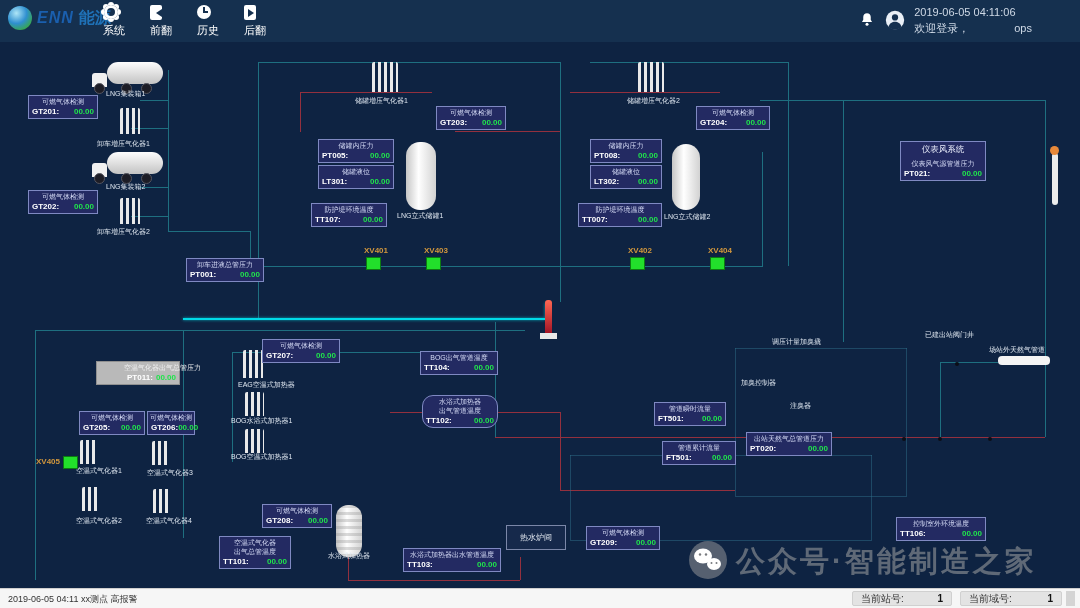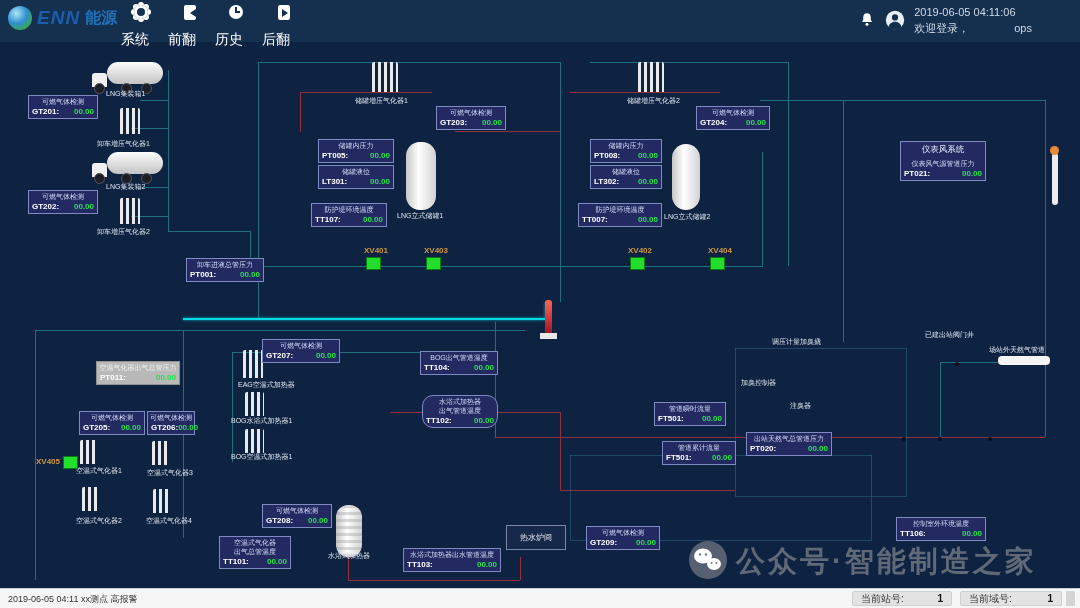--- a/index.html
+++ b/index.html
@@ -3,23 +3,23 @@
 <meta charset="utf-8">
 <style>
   html,body{margin:0;padding:0;background:#0a1c33;}
   #screen{position:relative;width:1080px;height:608px;overflow:hidden;
     background:#0e2342;font-family:"Liberation Sans",sans-serif;}
   
   #header{position:absolute;left:0;top:0;width:1080px;height:42px;background:#15304f;z-index:6;}
   #logo{position:absolute;left:8px;top:6px;display:flex;align-items:center;gap:5px;cursor:pointer;}
   .logo-sphere{width:24px;height:24px;border-radius:50%;
     background:radial-gradient(circle at 35% 30%,#aee6f7,#2f8fd0 45%,#37a74e 78%,#1b6e33);}
-  .brand{font-size:19px;font-weight:bold;font-style:italic;color:#1a5fae;letter-spacing:1px;}
+  .brand{font-size:16px;font-weight:bold;font-style:italic;color:#1a5fae;letter-spacing:1px;}
   .brand-cn{font-size:16px;font-weight:bold;color:#1f72b8;}
-  .menu-item{position:absolute;top:4px;width:46px;display:flex;flex-direction:column;align-items:flex-end;gap:11px;color:#fff;font-size:14px;cursor:pointer;}
+  .menu-item{position:absolute;top:4px;width:46px;display:flex;flex-direction:column;align-items:flex-start;gap:3px;color:#fff;font-size:11px;cursor:pointer;}
   .mi-ic{height:16px;display:flex;align-items:center;justify-content:center;}
   .gi{width:8px;height:8px;border:3px solid #fff;border-radius:50%;margin:1px;
     box-shadow:0 -7px 0 -4px #fff,0 7px 0 -4px #fff,-7px 0 0 -4px #fff,7px 0 0 -4px #fff,
     5px 5px 0 -4px #fff,-5px 5px 0 -4px #fff,5px -5px 0 -4px #fff,-5px -5px 0 -4px #fff;}
   .pg{width:12px;height:15px;background:#fff;border-radius:2px;position:relative;}
   .pg.l::after{content:'';position:absolute;left:2px;top:4px;border:4px solid transparent;border-right:6px solid #15304f;}
   .pg.r::after{content:'';position:absolute;left:4px;top:4px;border:4px solid transparent;border-left:6px solid #15304f;}
   .ck{width:14px;height:14px;background:#fff;border-radius:50%;position:relative;}
   .ck::before{content:'';position:absolute;left:6px;top:2px;width:2px;height:6px;background:#15304f;}
   .ck::after{content:'';position:absolute;left:6px;top:6px;width:5px;height:2px;background:#15304f;}
@@ -37,21 +37,21 @@
   .pipe.c{background:#00d9e6;box-shadow:0 0 3px rgba(0,217,230,.8);}
   .pipe.r{background:#93303e;}
   .pipe.f{background:rgba(45,110,135,.5);}
   .dot{position:absolute;width:4px;height:4px;border-radius:50%;background:#0b0d16;z-index:2;}
   .ibox{position:absolute;background:#232a62;border:1px solid #7f89c2;z-index:5;padding:1px 0 2px;box-sizing:border-box;}
   .ibox .bt{font-size:7px;line-height:9px;color:#d6dcf6;text-align:center;white-space:nowrap;}
   .ibox .bh{font-size:8.5px;line-height:12px;padding-bottom:4px;color:#e8ecfa;}
   .ibox .br{display:flex;justify-content:space-between;padding:1px 3px 0;font-size:8px;line-height:9px;}
   .ibox .tag{color:#ffffff;font-weight:bold;}
   .ibox .val{color:#1fe54b;font-weight:bold;}
-  .ibox.grey{background:#b9b9b9;border-color:#909090;}
+  .ibox.grey{background:#b9b9b9;border-color:#909090;padding-left:27px;}
   .ibox.grey .bt{color:#f0f0f0;}
   .ibox.navy{background:#16294b;border-color:#7b87a8;padding:7px 0;}
   .ibox.navy .bt{font-size:8px;color:#e8edf5;}
   .lbl{position:absolute;font-size:7px;color:#dfe7f0;white-space:nowrap;z-index:4;}
   .valve{position:absolute;width:13px;height:11px;background:#22df2b;border:1px solid #0c7a12;z-index:5;cursor:pointer;}
   .vlabel{position:absolute;font-size:8px;font-weight:bold;color:#d2973d;z-index:5;white-space:nowrap;}
   .coil{position:absolute;z-index:2;border-radius:2px 2px 0 0;
     background:repeating-linear-gradient(90deg,#e9e9e9 0 3px,rgba(0,0,0,0) 3px 6px);}
   .truck{position:absolute;width:78px;height:34px;z-index:2;}
   .t-tank{position:absolute;right:0;top:2px;width:56px;height:22px;border-radius:11px;

